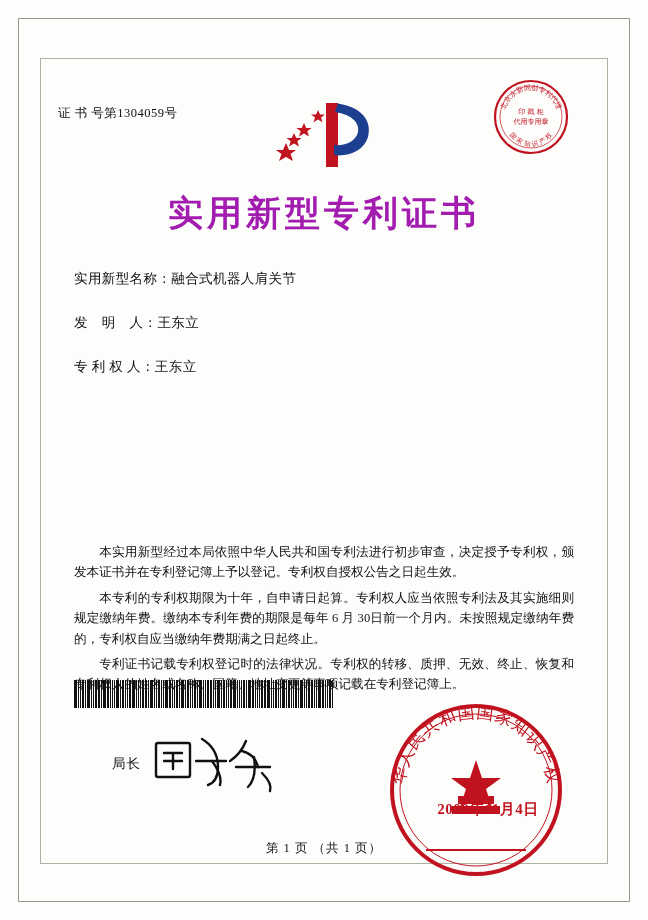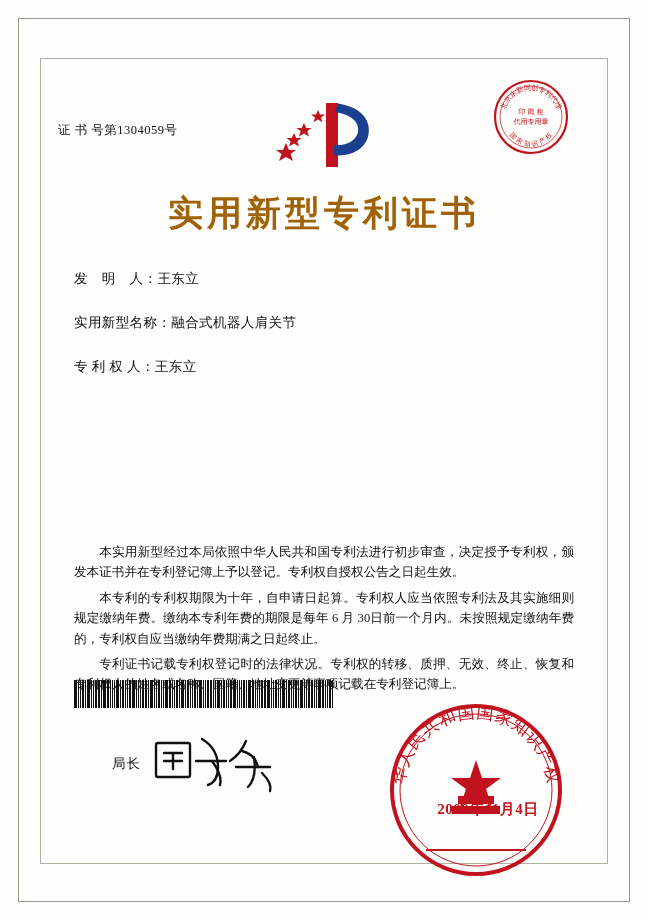--- a/index.html
+++ b/index.html
@@ -36,21 +36,21 @@
   .border-inner {
     position: absolute;
     left: 40px; top: 58px;
     width: 568px; height: 806px;
     border: 1px solid #b0b0a0;
     box-sizing: border-box;
   }
 
   .cert-number {
     position: absolute;
-    left: 58px; top: 122px;
+    left: 58px; top: 105px;
     font-size: 12.5px;
     letter-spacing: 0.5px;
     color: #111;
     white-space: nowrap;
   }
 
   
   .logo {
     position: absolute;
     left: 268px; top: 95px;
@@ -67,21 +67,21 @@
 
   .main-title {
     position: absolute;
     left: 0; top: 190px;
     width: 648px;
     text-align: center;
     font-size: 35px;
     font-weight: bold;
     letter-spacing: 4px;
     font-family: "DejaVu Serif", "Liberation Serif", serif;
-    color: #a16207;
+    color: #a21caf;
   }
 
   .fields {
     position: absolute;
     left: 74px; top: 270px;
     width: 500px;
   }
   .field-row {
     font-size: 13.5px;
     color: #111;
@@ -196,24 +196,24 @@
       </text>
       <text x="39" y="36" font-size="7" fill="#c1121f" text-anchor="middle" font-family="'DejaVu Serif',serif">印 戳 柜</text>
       <text x="39" y="46" font-size="7" fill="#c1121f" text-anchor="middle" font-family="'DejaVu Serif',serif">代用专用章</text>
     </svg>
   </div>
 
   <div class="main-title">实用新型专利证书</div>
 
   <div class="fields">
     <div class="field-row">
-      <span class="lbl">发　明　人：</span><span class="val">王东立</span>
+      <span class="lbl">实用新型名称：</span><span class="val">融合式机器人肩关节</span>
     </div>
     <div class="field-row">
-      <span class="lbl">实用新型名称：</span><span class="val">融合式机器人肩关节</span>
+      <span class="lbl">发　明　人：</span><span class="val">王东立</span>
     </div>
     <div class="field-row">
       <span class="lbl">专 利 权 人：</span><span class="val">王东立</span>
     </div>
   </div>
 
   <div class="paras">
     <p>本实用新型经过本局依照中华人民共和国专利法进行初步审查，决定授予专利权，颁发本证书并在专利登记簿上予以登记。专利权自授权公告之日起生效。</p>
     <p>本专利的专利权期限为十年，自申请日起算。专利权人应当依照专利法及其实施细则规定缴纳年费。缴纳本专利年费的期限是每年 6 月 30日前一个月内。未按照规定缴纳年费的，专利权自应当缴纳年费期满之日起终止。</p>
     <p>专利证书记载专利权登记时的法律状况。专利权的转移、质押、无效、终止、恢复和专利权人的姓名或名称、国籍、地址变更等事项记载在专利登记簿上。</p>
@@ -355,14 +355,15 @@
         <polygon points="0,-26 6,-8 25,-8 10,3 16,21 0,10 -16,21 -10,3 -25,-8 -6,-8"></polygon>
         <rect x="-24" y="20" width="48" height="8"></rect>
         <rect x="-18" y="10" width="36" height="8"></rect>
       </g>
       <path d="M40 150 h100" stroke="#c1121f" stroke-width="2" fill="none"></path>
     </svg>
   </div>
 
   <div class="seal-date">2009年11月4日</div>
 
+  <div class="footer-page">第 1 页 （共 1 页）</div>
 
 </div>
 
 </body></html>

